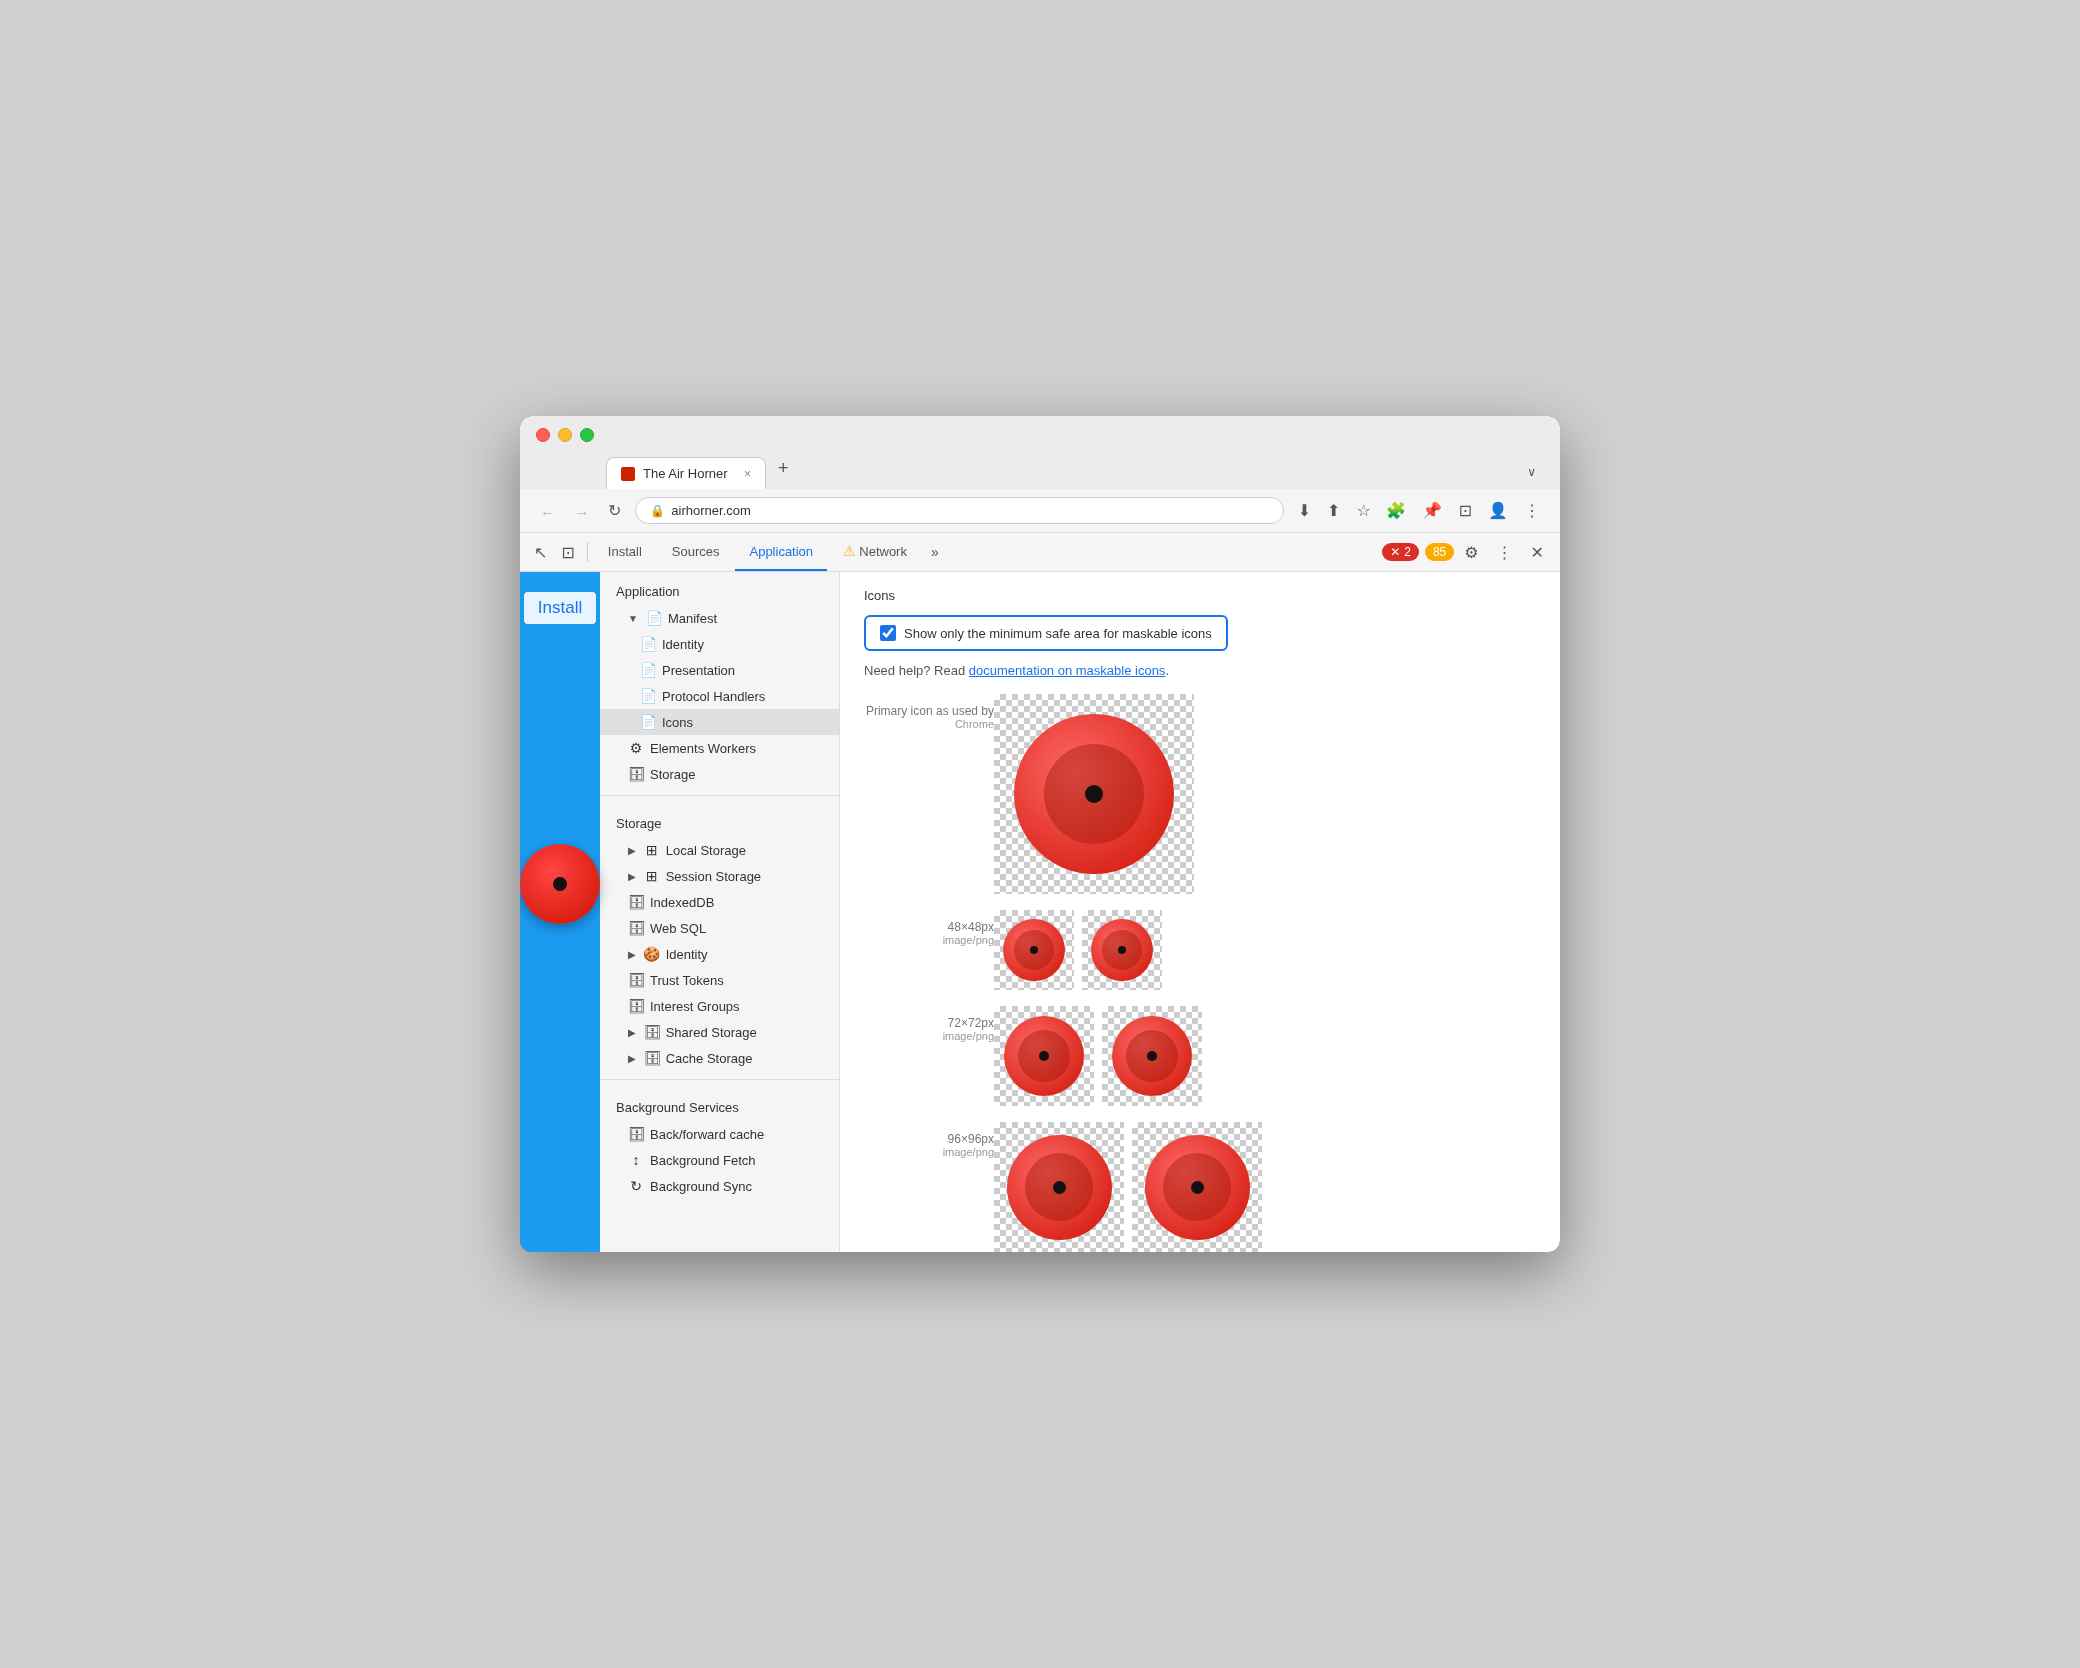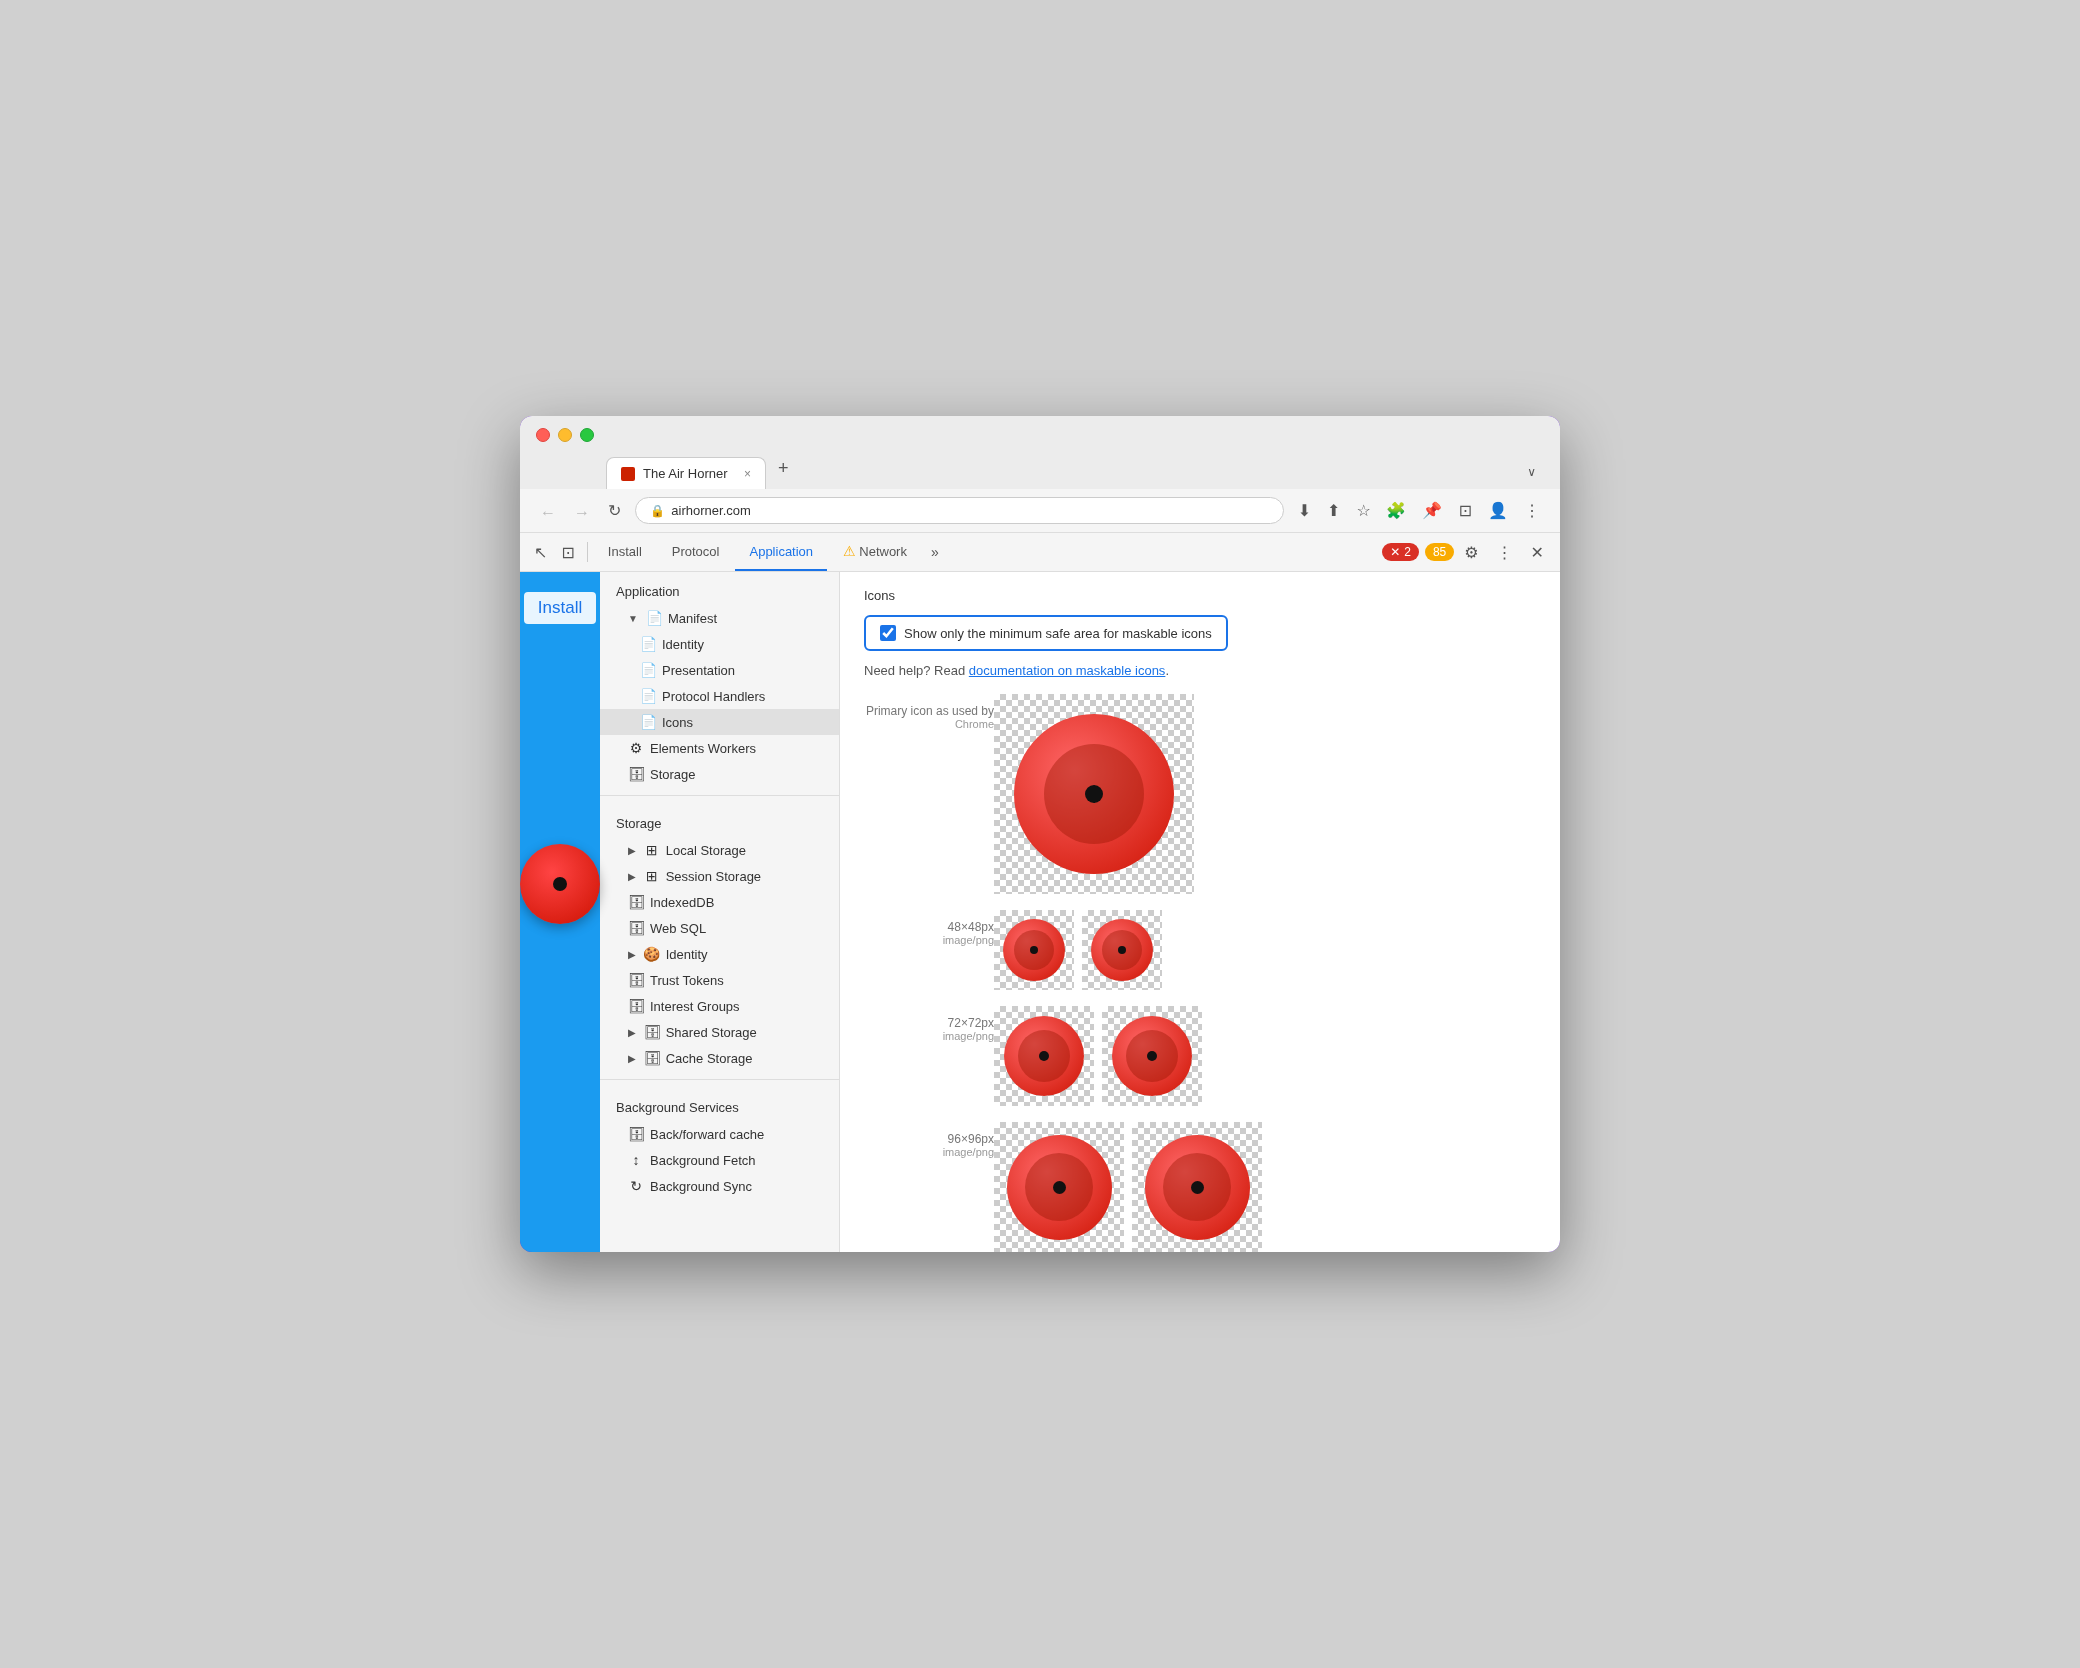--- a/index.html
+++ b/index.html
@@ -528,21 +528,21 @@
       <span class="address-action-btn">👤</span>
       <span class="address-action-btn">⋮</span>
     </div>
   </div>
 
   <div class="devtools-toolbar">
     <span class="devtools-icon-btn">↖</span>
     <span class="devtools-icon-btn">⊡</span>
     <div class="devtools-divider"></div>
     <span class="devtools-tab">Install</span>
-    <span class="devtools-tab">Protocol</span>
+    <span class="devtools-tab">Sources</span>
     <span class="devtools-tab active">Application</span>
     <span class="devtools-tab">
       <span class="warning-icon">⚠</span>
       Network
     </span>
     <span class="devtools-more">»</span>
 
     <div class="devtools-spacer"></div>
 
     <div class="badge-group">

